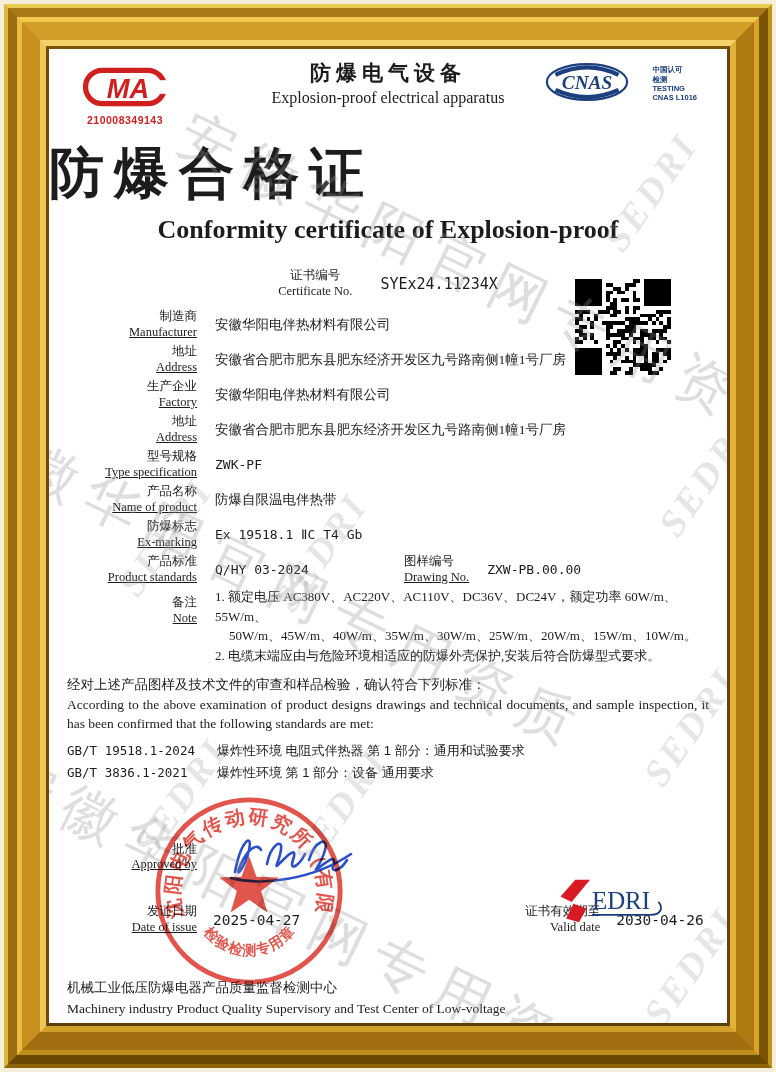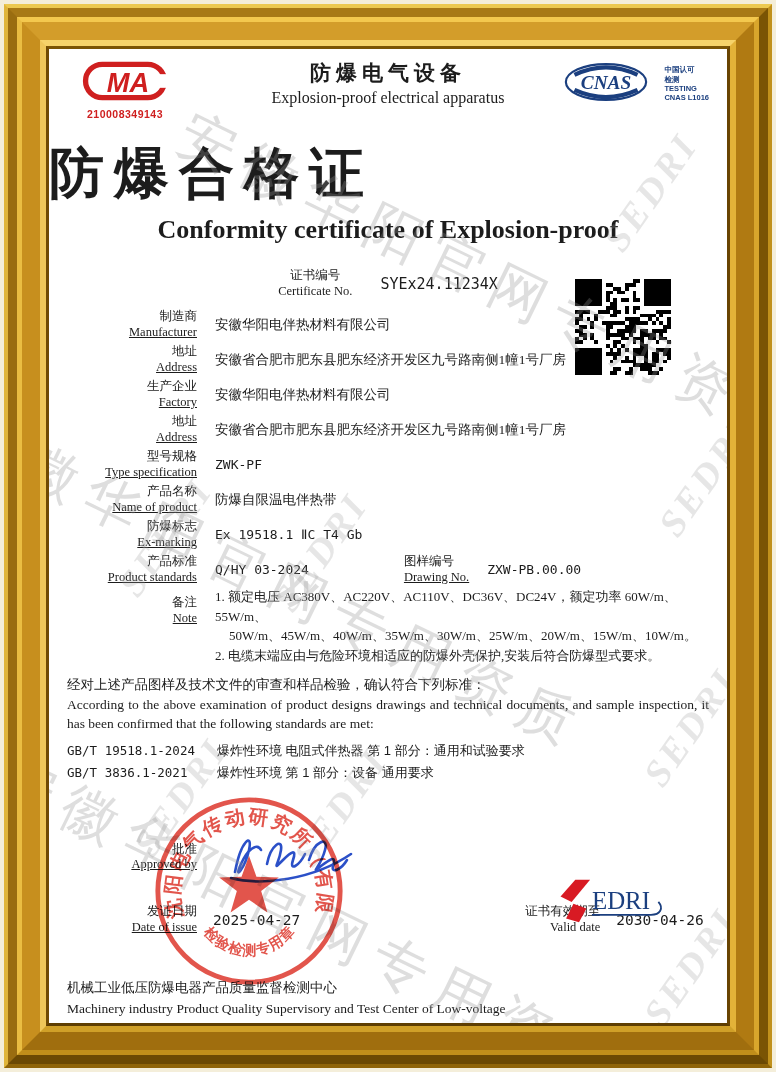--- a/index.html
+++ b/index.html
@@ -20,26 +20,26 @@
   .wm-layer{position:absolute;inset:0;pointer-events:none;z-index:5;overflow:hidden;}
   .wm-cn{position:absolute;white-space:nowrap;font-size:56px;letter-spacing:13px;
          color:rgba(145,145,145,.30);transform:rotate(26deg);transform-origin:left top;
          font-family:"Liberation Sans",sans-serif;}
   .wm-en{position:absolute;white-space:nowrap;font-size:38px;font-weight:bold;font-style:italic;
          letter-spacing:4px;color:rgba(160,160,160,.26);transform:rotate(-55deg);
          transform-origin:left top;font-family:"Liberation Serif",serif;}
 
   
   .hdr{position:relative;height:72px;margin-top:8px;}
-  .cma{position:absolute;left:20px;top:2px;width:112px;text-align:center;}
+  .cma{position:absolute;left:20px;top:8px;width:112px;text-align:center;}
   .cma-num{color:#cf1f1f;font-weight:bold;font-size:10.5px;letter-spacing:.5px;margin-top:1px;}
   .hdr-center{position:absolute;left:0;right:0;top:2px;text-align:center;}
   .hdr-cn{font-size:21px;font-weight:bold;letter-spacing:5px;}
   .hdr-en{font-size:16px;font-family:"Liberation Serif",serif;margin-top:2px;}
-  .cnas{position:absolute;right:18px;top:4px;display:flex;align-items:center;gap:15px;}
+  .cnas{position:absolute;right:30px;top:4px;display:flex;align-items:center;gap:22px;}
   .cnas-txt{color:#1b3f7f;font-size:7.5px;font-weight:bold;line-height:1.25;text-align:left;}
 
   
   .main-cn{text-align:left;font-size:55px;font-weight:bold;letter-spacing:10px;margin-top:8px;}
   .main-en{text-align:center;font-size:26px;font-weight:bold;font-family:"Liberation Serif",serif;margin-top:4px;}
   .certno{display:flex;justify-content:center;align-items:center;margin-top:23px;}
   .certno .lab{text-align:center;font-size:12.5px;line-height:1.25;}
   .certno .lab .en{font-family:"Liberation Serif",serif;}
   .certno .val{margin-left:28px;font-size:15px;font-family:"DejaVu Sans Mono",monospace;}
 

